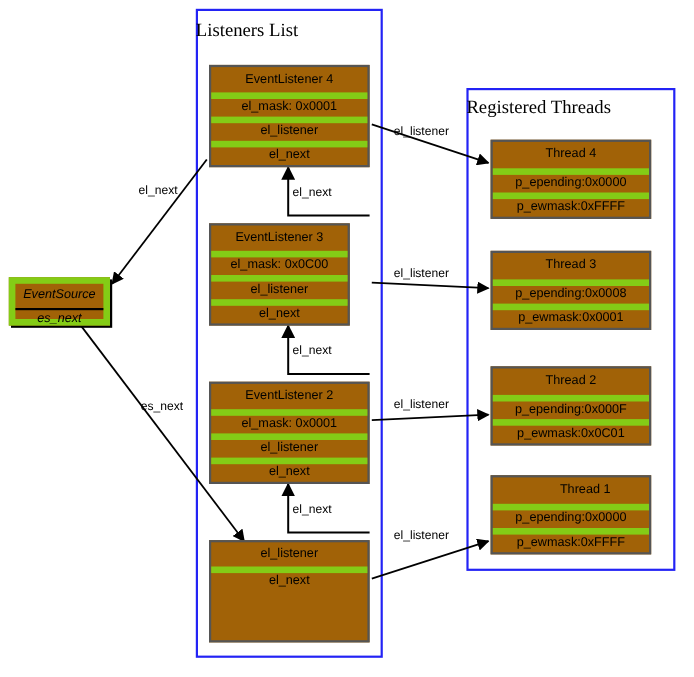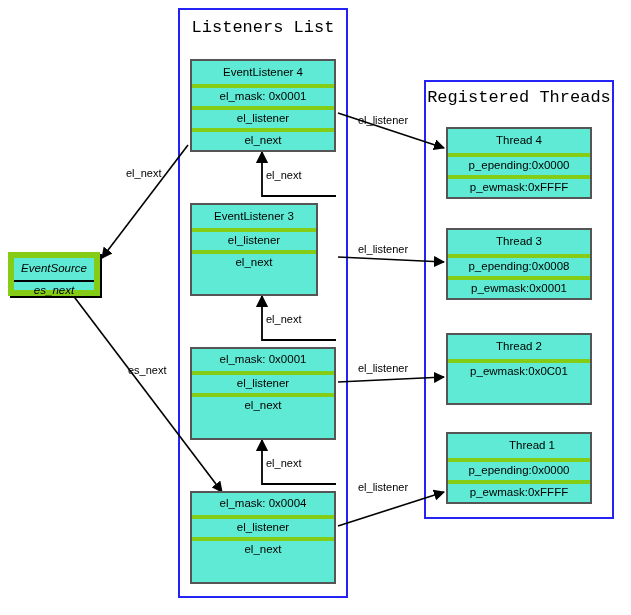--- a/index.html
+++ b/index.html
@@ -26,51 +26,51 @@
     pointer-events: none;
   }
   .panel {
     position: absolute;
     border: 2px solid #2323f5;
     background: transparent;
     box-sizing: border-box;
   }
   .panel-title {
     position: absolute;
-    text-align: center;
+    text-align: left;
     font-size: 17px;
     color: #000000;
     white-space: nowrap;
-    font-family: Liberation Mono, monospace;
+    font-family: Liberation Serif, serif;
   }
   .node {
     position: absolute;
     box-sizing: border-box;
     border: 2px solid #555555;
-    background: #5eead4;
+    background: #a16207;
   }
   .node.src {
     border: 6px solid #84cc16;
     box-shadow: 2px 2px 0 #000000;
     font-style: italic;
   }
   .node .row {
     box-sizing: border-box;
     text-align: center;
     font-size: 11.5px;
     color: #000000;
     line-height: 1;
     display: flex;
     align-items: center;
     justify-content: center;
     white-space: nowrap;
     font-family: "Liberation Sans", sans-serif;
   }
   .node .row + .row {
-    border-top: 4px solid #84cc16;
+    border-top: 6px solid #84cc16;
   }
   .node.src .row + .row {
     border-top: 2px solid #000000;
   }
   .edge-label {
     position: absolute;
     font-size: 11px;
     color: #000000;
     white-space: nowrap;
     background: transparent;
@@ -121,50 +121,52 @@
 
   <div class="node" style="left:190px; top:59px; width:146px; height:93px;">
     <div class="row" style="height:23px;">EventListener 4</div>
     <div class="row" style="height:22px;">el_mask: 0x0001</div>
     <div class="row" style="height:22px;">el_listener</div>
     <div class="row" style="height:22px;">el_next</div>
   </div>
 
   <div class="node" style="left:190px; top:203px; width:128px; height:93px;">
     <div class="row" style="height:23px;">EventListener 3</div>
+    <div class="row" style="height:22px;">el_mask: 0x0C00</div>
     <div class="row" style="height:22px;">el_listener</div>
     <div class="row" style="height:22px;">el_next</div>
   </div>
 
   <div class="node" style="left:190px; top:347px; width:146px; height:93px;">
+    <div class="row" style="height:23px;">EventListener 2</div>
     <div class="row" style="height:22px;">el_mask: 0x0001</div>
     <div class="row" style="height:22px;">el_listener</div>
     <div class="row" style="height:22px;">el_next</div>
   </div>
 
   <div class="node" style="left:190px; top:491px; width:146px; height:93px;">
-    <div class="row" style="height:22px;">el_mask: 0x0004</div>
     <div class="row" style="height:22px;">el_listener</div>
     <div class="row" style="height:22px;">el_next</div>
   </div>
 
   <div class="node" style="left:446px; top:127px; width:146px; height:72px;">
     <div class="row" style="height:24px;">Thread 4</div>
     <div class="row" style="height:22px;">p_epending:0x0000</div>
     <div class="row" style="height:22px;">p_ewmask:0xFFFF</div>
   </div>
 
   <div class="node" style="left:446px; top:228px; width:146px; height:72px;">
     <div class="row" style="height:24px;">Thread 3</div>
     <div class="row" style="height:22px;">p_epending:0x0008</div>
     <div class="row" style="height:22px;">p_ewmask:0x0001</div>
   </div>
 
   <div class="node" style="left:446px; top:333px; width:146px; height:72px;">
     <div class="row" style="height:24px;">Thread 2</div>
+    <div class="row" style="height:22px;">p_epending:0x000F</div>
     <div class="row" style="height:22px;">p_ewmask:0x0C01</div>
   </div>
 
   <div class="node" style="left:446px; top:432px; width:146px; height:72px;">
     <div class="row" style="height:24px;margin-left:26px;">Thread 1</div>
     <div class="row" style="height:22px;">p_epending:0x0000</div>
     <div class="row" style="height:22px;">p_ewmask:0xFFFF</div>
   </div>
 
   <div class="edge-label" style="left:126px; top:167px;">el_next</div>

